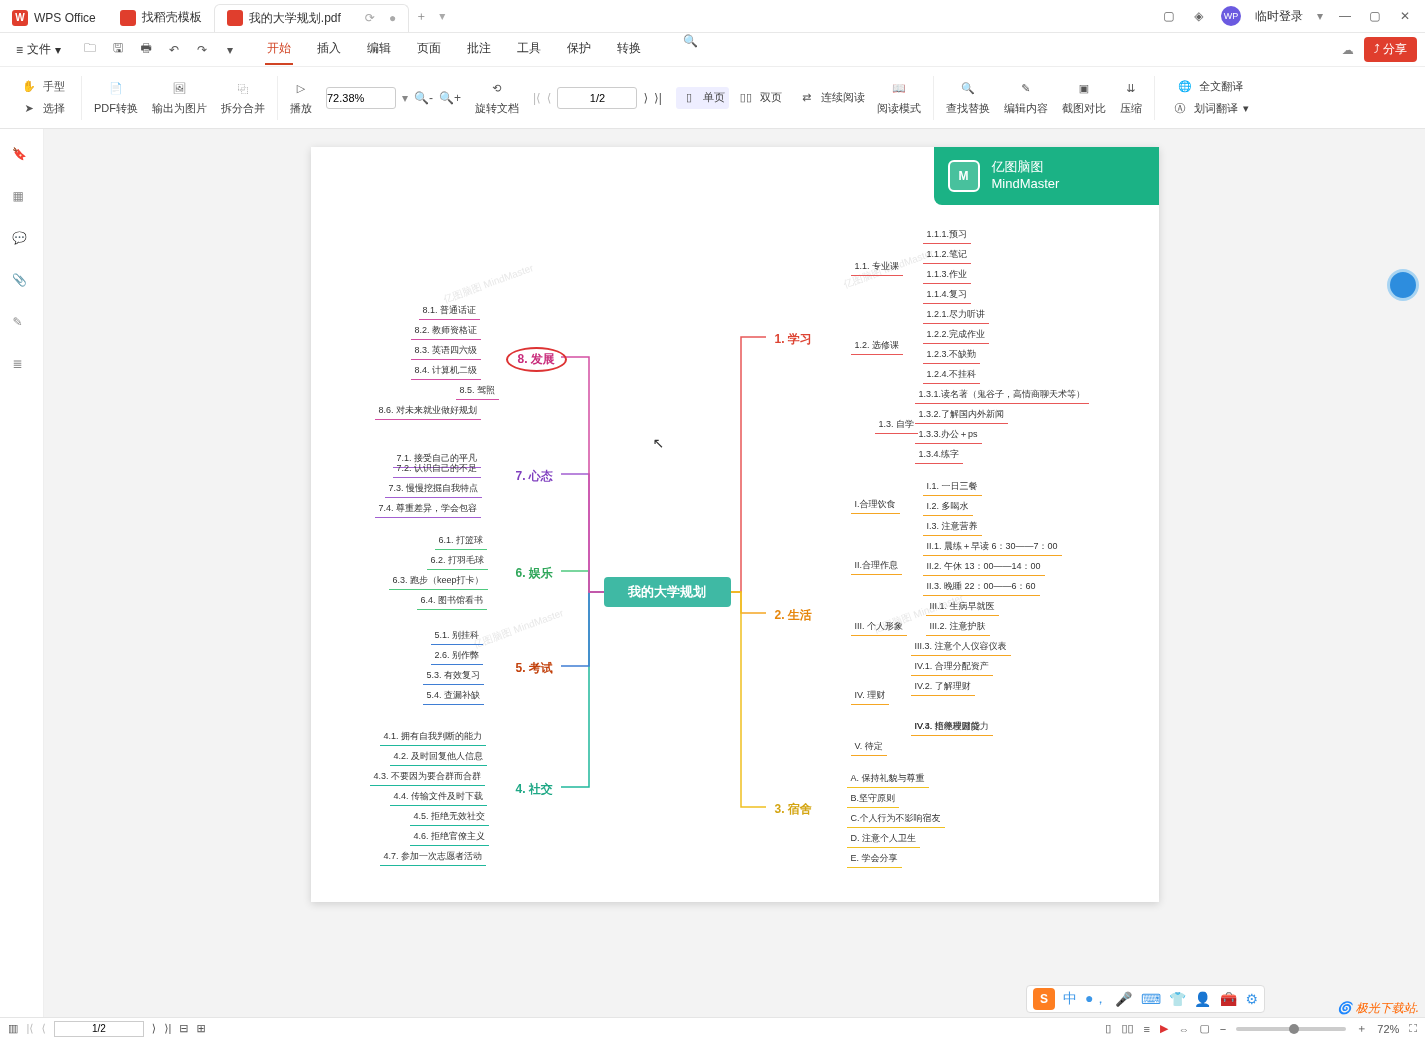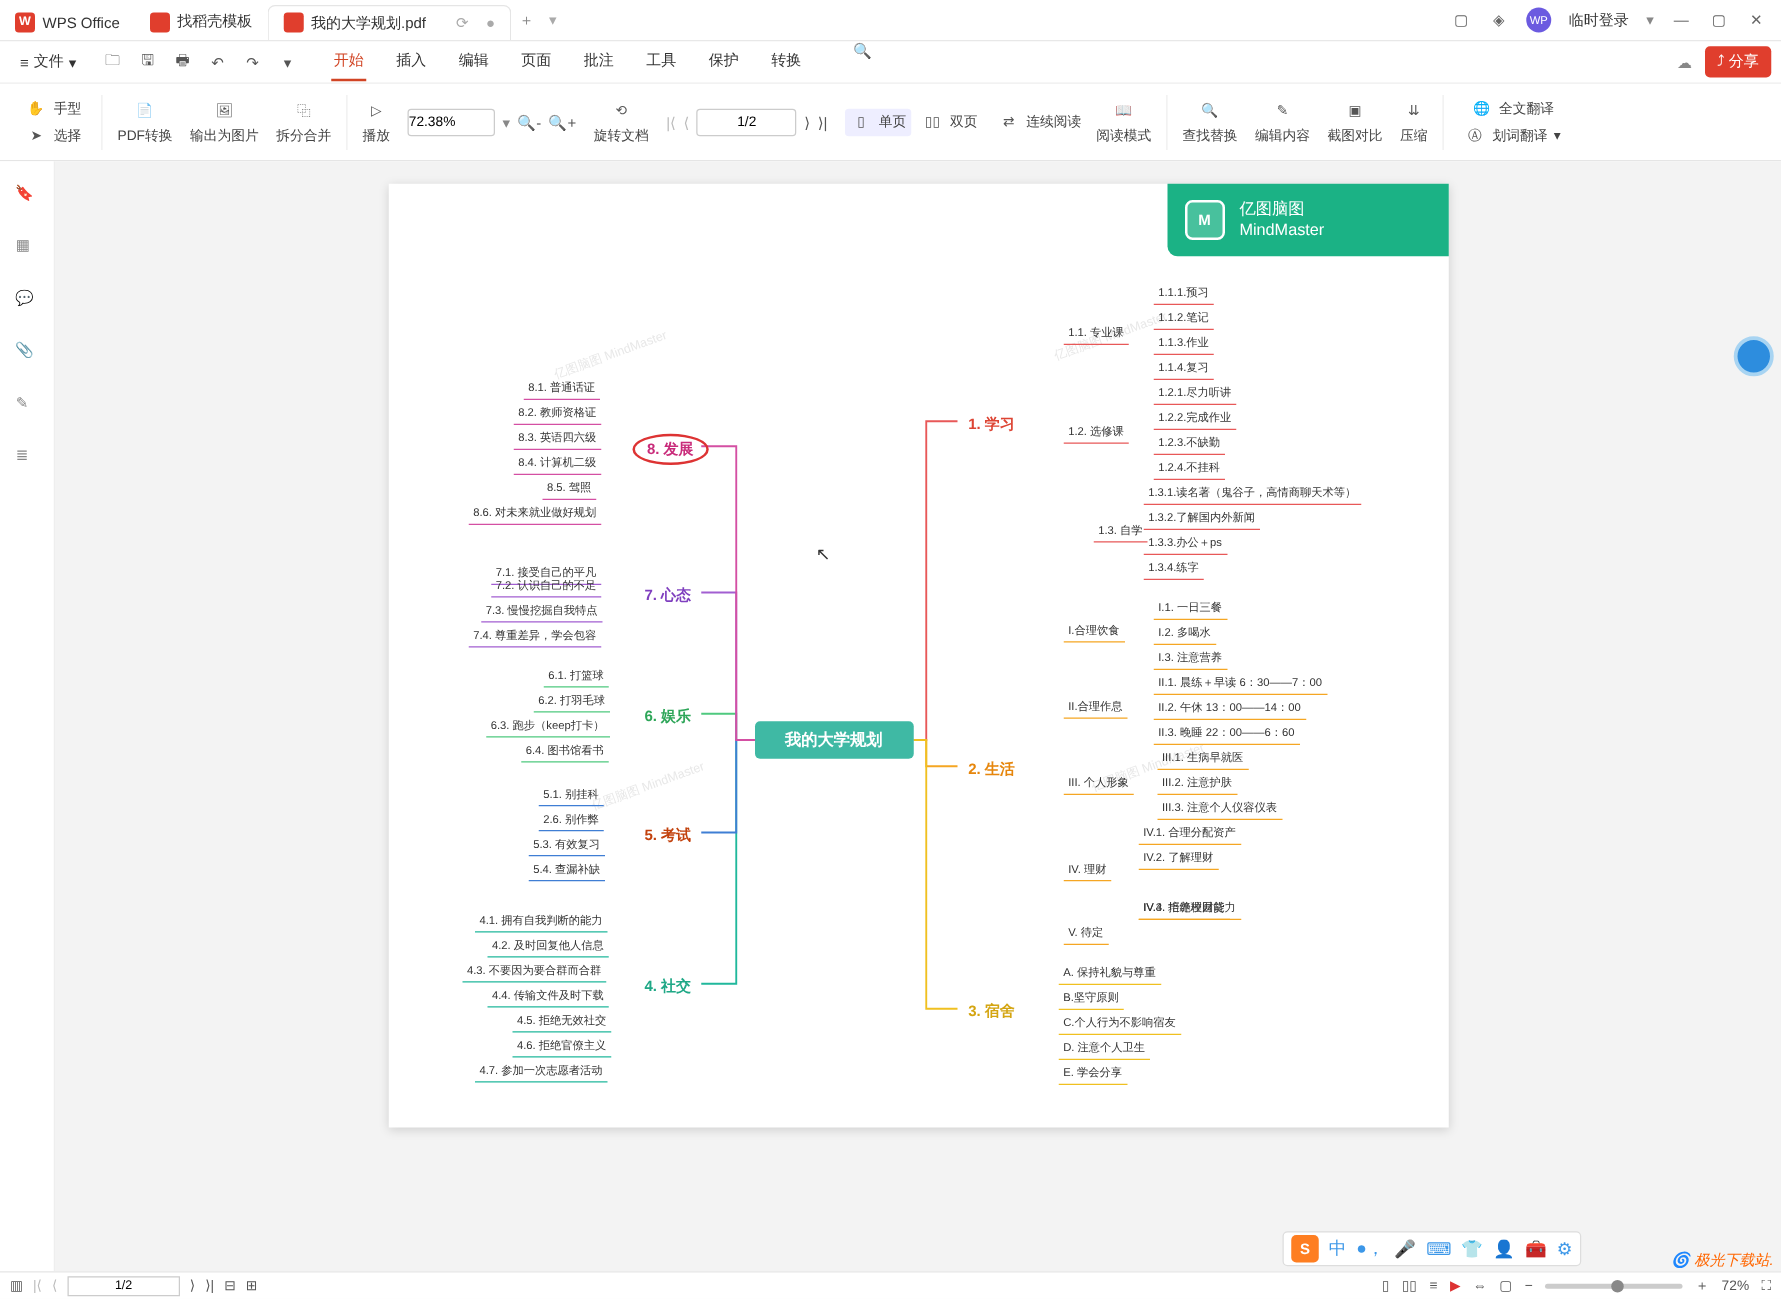--- a/index.html
+++ b/index.html
@@ -296,21 +296,21 @@
       <div class="node-item" style="top:332px;left:612px;border-color:#f5a623;">I.1. 一日三餐</div>
       <div class="node-item" style="top:352px;left:612px;border-color:#f5a623;">I.2. 多喝水</div>
       <div class="node-item" style="top:372px;left:612px;border-color:#f5a623;">I.3. 注意营养</div>
       <div class="node-item" style="top:411px;left:540px;border-color:#f5a623;">II.合理作息</div>
       <div class="node-item" style="top:392px;left:612px;border-color:#f5a623;">II.1. 晨练＋早读 6：30——7：00</div>
       <div class="node-item" style="top:412px;left:612px;border-color:#f5a623;">II.2. 午休 13：00——14：00</div>
       <div class="node-item" style="top:432px;left:612px;border-color:#f5a623;">II.3. 晚睡 22：00——6：60</div>
       <div class="node-item" style="top:472px;left:540px;border-color:#f5a623;">III. 个人形象</div>
       <div class="node-item" style="top:452px;left:615px;border-color:#f5a623;">III.1. 生病早就医</div>
       <div class="node-item" style="top:472px;left:615px;border-color:#f5a623;">III.2. 注意护肤</div>
-      <div class="node-item" style="top:492px;left:615px;border-color:#f5a623;">III.3. 注意个人仪容仪表</div>
+      <div class="node-item" style="top:492px;left:600px;border-color:#f5a623;">III.3. 注意个人仪容仪表</div>
       <div class="node-item" style="top:541px;left:540px;border-color:#f5a623;">IV. 理财</div>
       <div class="node-item" style="top:512px;left:600px;border-color:#f5a623;">IV.1. 合理分配资产</div>
       <div class="node-item" style="top:532px;left:600px;border-color:#f5a623;">IV.2. 了解理财</div>
       <div class="node-item" style="top:572px;left:600px;border-color:#f5a623;text-align:right;">IV.3. 拒绝校园贷</div>
       <div class="node-item" style="top:572px;left:600px;border-color:#f5a623;">IV.4. 培养理财能力</div>
       <div class="node-item" style="top:592px;left:540px;border-color:#f5a623;">V. 待定</div>
 
       <div class="branch-label" style="top:652px;left:460px;color:#d4a512;">3. 宿舍</div>
       <div class="node-item" style="top:624px;left:536px;border-color:#f0c020;">A. 保持礼貌与尊重</div>
       <div class="node-item" style="top:644px;left:536px;border-color:#f0c020;">B.坚守原则</div>
@@ -343,21 +343,21 @@
       <div class="node-item" style="top:304px;left:82px;border-color:#a25fd1;text-align:right;">7.1. 接受自己的平凡</div>
       <div class="node-item" style="top:314px;left:82px;border-color:#a25fd1;">7.2. 认识自己的不足</div>
       <div class="node-item" style="top:334px;left:74px;border-color:#a25fd1;">7.3. 慢慢挖掘自我特点</div>
       <div class="node-item" style="top:354px;left:64px;border-color:#a25fd1;">7.4. 尊重差异，学会包容</div>
 
       <div class="branch-label circled" style="top:200px;left:195px;color:#c92c7b;">8. 发展</div>
       <div class="node-item" style="top:156px;left:108px;border-color:#d44fa3;">8.1. 普通话证</div>
       <div class="node-item" style="top:176px;left:100px;border-color:#d44fa3;">8.2. 教师资格证</div>
       <div class="node-item" style="top:196px;left:100px;border-color:#d44fa3;">8.3. 英语四六级</div>
       <div class="node-item" style="top:216px;left:100px;border-color:#d44fa3;">8.4. 计算机二级</div>
-      <div class="node-item" style="top:236px;left:123px;border-color:#d44fa3;text-align:center;">8.5. 驾照</div>
+      <div class="node-item" style="top:236px;left:145px;border-color:#d44fa3;text-align:center;">8.5. 驾照</div>
       <div class="node-item" style="top:256px;left:64px;border-color:#d44fa3;">8.6. 对未来就业做好规划</div>
 
       <div style="position:absolute;top:288px;left:342px;font-size:14px;">↖</div>
     </div>
   </div>
 
   <div class="right-float"></div>
 </div>
 
 <div class="ime">

